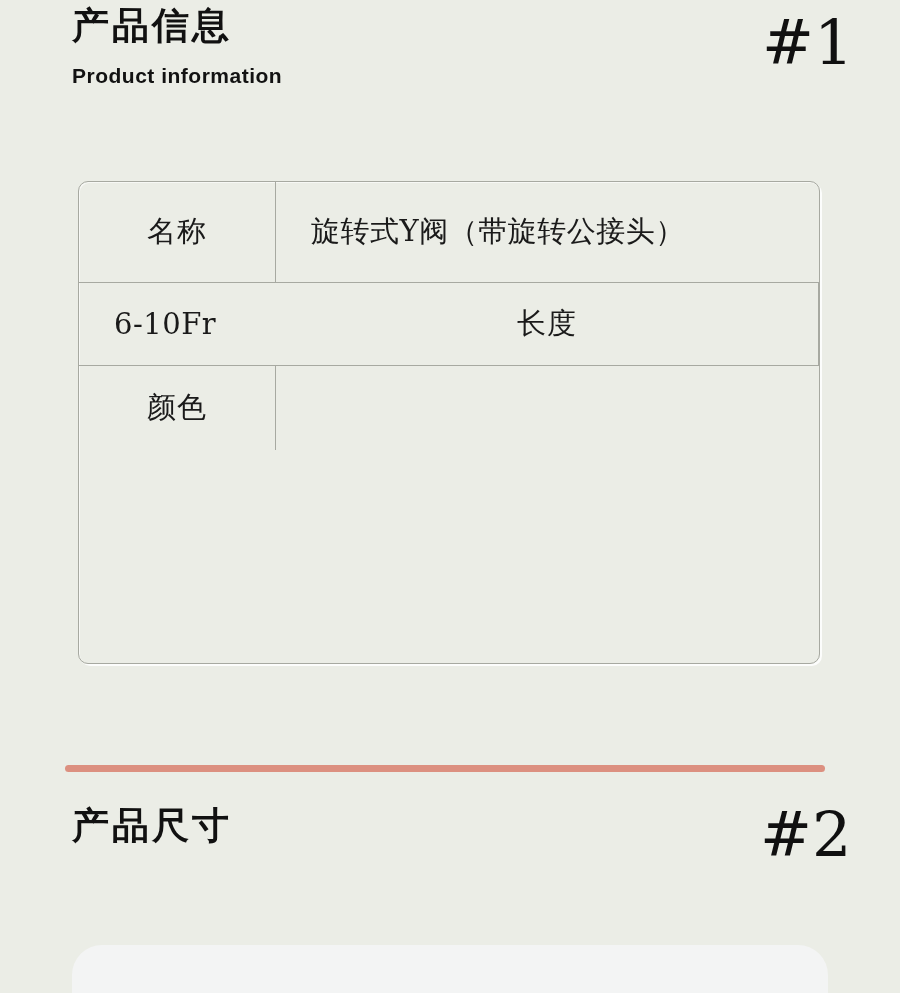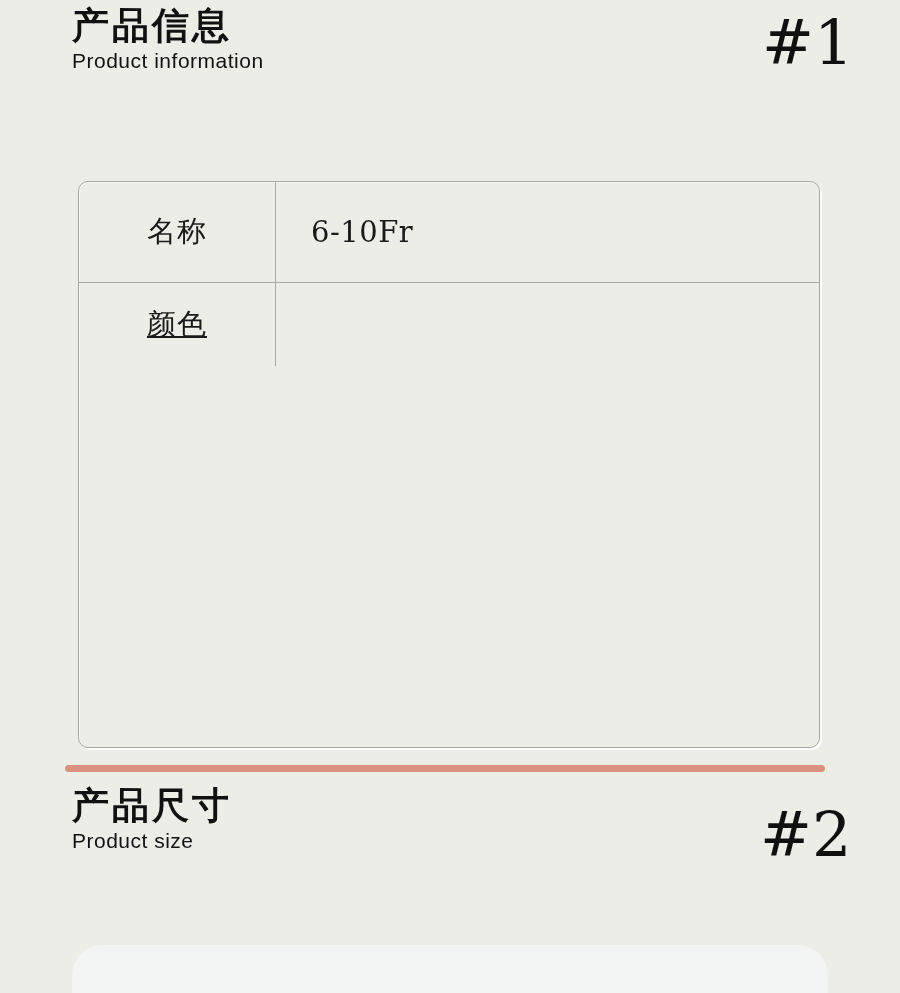--- a/index.html
+++ b/index.html
@@ -24,61 +24,61 @@
     font-family: Liberation Sans, sans-serif;
     font-size: 37px;
     font-weight: 600;
     letter-spacing: 3px;
     color: #111;
     line-height: 1.1;
   }
   .section-header .en-title {
     font-family: "Liberation Sans", "DejaVu Sans", sans-serif;
     font-size: 21px;
-    font-weight: 400;
+    font-weight: 700;
     color: #121212;
-    margin-top: 2px;
+    margin-top: 17px;
     letter-spacing: 0.5px;
   }
   .section-index {
     position: absolute;
     font-family: "DejaVu Serif", "Liberation Serif", serif;
     font-size: 62px;
     font-weight: 400;
     color: #101010;
     line-height: 1;
   }
   #header-1 { top: 6px; }
   #index-1  { top: 12px; left: 762px; }
-  #header-2 { top: 786px; }
+  #header-2 { top: 806px; }
   #index-2  { top: 804px; left: 760px; }
 
   
   .spec-table {
     position: absolute;
     left: 78px;
     top: 181px;
     width: 742px;
-    height: 567px;
+    height: 483px;
     border: 1px solid #a7a9a1;
     border-radius: 10px;
     box-shadow: 2px 2px 0 rgba(255,255,255,0.85), inset 1px 1px 0 rgba(255,255,255,0.6);
     display: grid;
     grid-template-columns: 197px 1fr;
     grid-template-rows: 101px 83px 84px 83px 92px;
     background: transparent;
   }
   .cell {
     display: flex;
     align-items: center;
     font-size: 29px;
     color: #1a1a1a;
     border-bottom: 1px solid #a7a9a1;
   }
-  .cell.last { border-bottom: none; text-decoration: underline; }
+  .cell.last { border-bottom: none; }
   .cell.label {
     justify-content: center;
     border-right: 1px solid #a7a9a1;
     letter-spacing: 1px;
   }
   .cell.value {
     justify-content: flex-start;
     padding-left: 35px;
     letter-spacing: 0.5px;
   }
@@ -109,29 +109,30 @@
 <body>
 
 <div class="section-header" id="header-1">
   <div class="zh-title">产品信息</div>
   <div class="en-title">Product information</div>
 </div>
 <div class="section-index" id="index-1">#1</div>
 
 <div class="spec-table">
   <div class="cell label">名称</div>
+  <div class="cell value">旋转式Y阀（带旋转公接头）</div>
 
   <div class="cell value">6-10Fr</div>
 
+  <div class="cell label">长度</div>
 
 
   <div class="cell label last">颜色</div>
 </div>
 
 <div class="divider"></div>
 
 <div class="section-header" id="header-2">
   <div class="zh-title">产品尺寸</div>
-  <div class="en-title">Product size</div>
 </div>
 <div class="section-index" id="index-2">#2</div>
 
 <div class="size-card"></div>
 
 </body></html>

